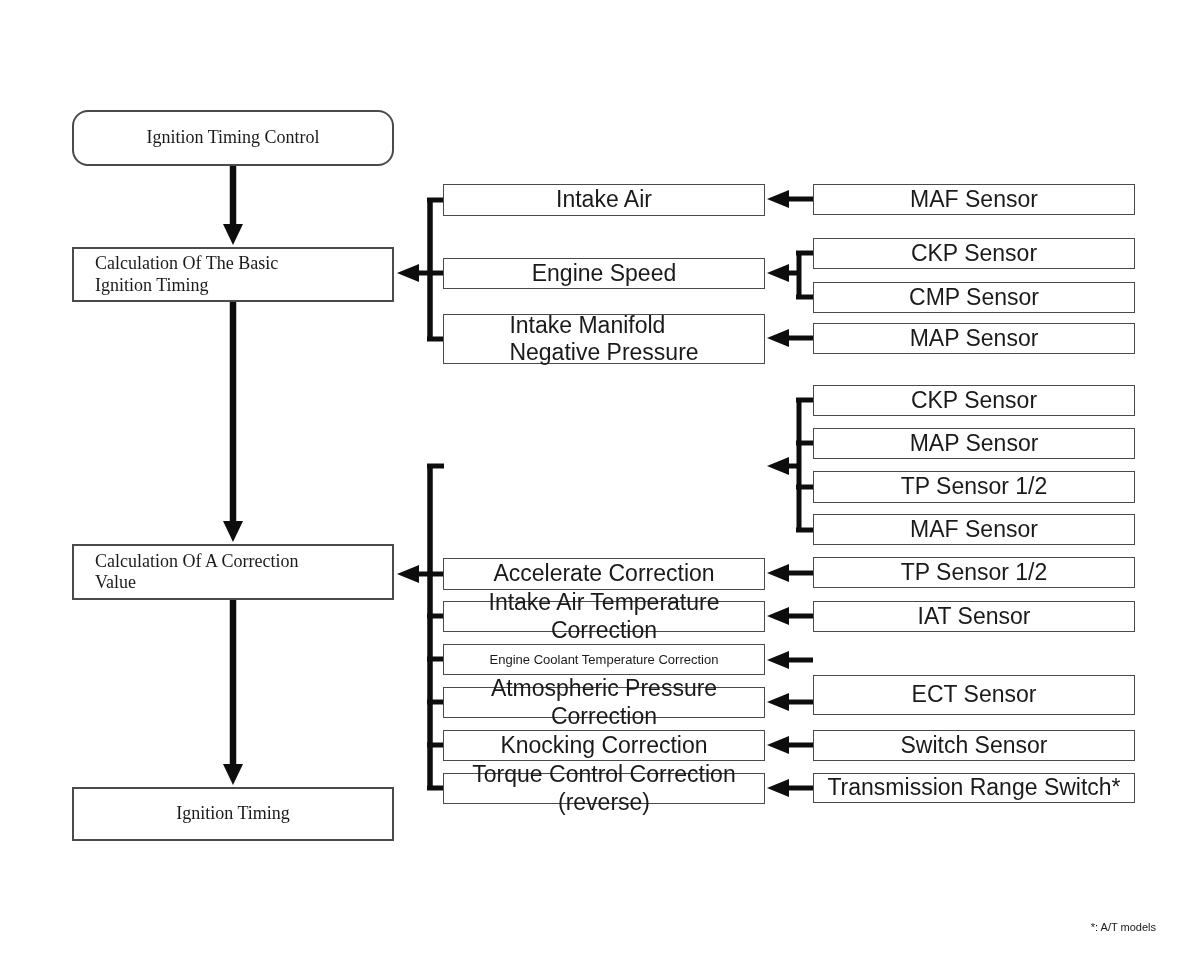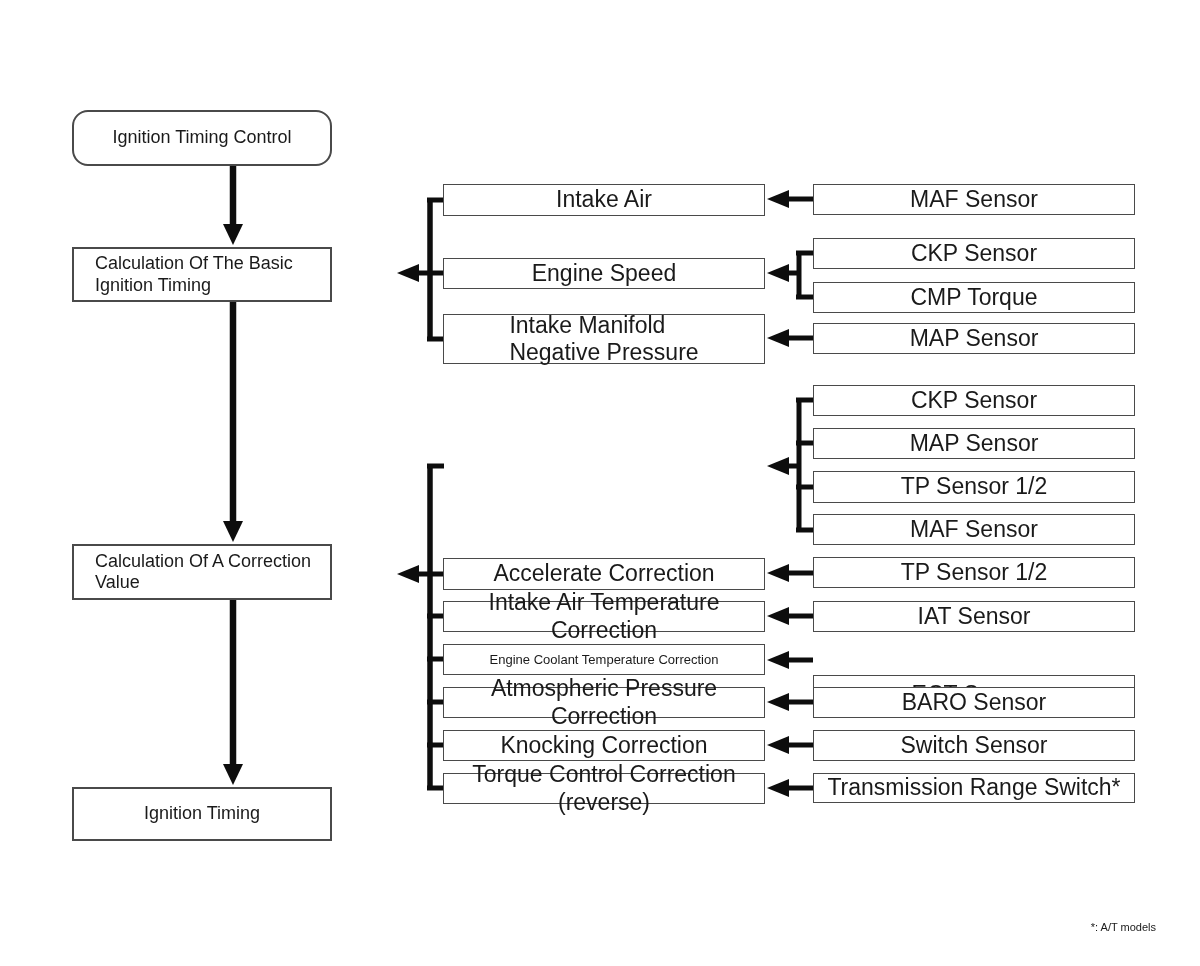--- a/index.html
+++ b/index.html
@@ -22,21 +22,21 @@
     background: #ffffff;
     border: 2px solid #4a4a4a;
     display: flex;
     align-items: center;
     justify-content: center;
     text-align: center;
     font-size: 23px;
     line-height: 1.18;
   }
   .node .lbl { white-space: pre-line; }
-  .col-left  { left: 72px;  width: 260px; }
+  .col-left  { left: 72px;  width: 322px; font-family: Liberation Serif, serif; }
   .col-mid   { left: 443px; width: 322px; border-width: 1.6px; }
   .col-right { left: 813px; width: 322px; border-width: 1.6px; }
   .rounded   { border-radius: 16px; }
   .big       { font-size: 18px; }
   .align-left {
     justify-content: flex-start;
     text-align: left;
     padding-left: 21px;
   }
   .block-left .lbl { text-align: left; }
@@ -197,21 +197,21 @@
     <span class="lbl">Torque Control Correction (reverse)</span>
   </div>
 
   <div class="node col-right" style="top:184px;height:31px">
     <span class="lbl">MAF Sensor</span>
   </div>
   <div class="node col-right" style="top:238px;height:31px">
     <span class="lbl">CKP Sensor</span>
   </div>
   <div class="node col-right" style="top:282px;height:31px">
-    <span class="lbl">CMP Torque</span>
+    <span class="lbl">CMP Sensor</span>
   </div>
   <div class="node col-right" style="top:323px;height:31px">
     <span class="lbl">MAP Sensor</span>
   </div>
   <div class="node col-right" style="top:385px;height:31px">
     <span class="lbl">CKP Sensor</span>
   </div>
   <div class="node col-right" style="top:428px;height:31px">
     <span class="lbl">MAP Sensor</span>
   </div>
@@ -223,23 +223,20 @@
   </div>
   <div class="node col-right" style="top:557px;height:31px">
     <span class="lbl">TP Sensor 1/2</span>
   </div>
   <div class="node col-right" style="top:601px;height:31px">
     <span class="lbl">IAT Sensor</span>
   </div>
   <div class="node col-right" style="top:675px;height:40px">
     <span class="lbl">ECT Sensor</span>
   </div>
-  <div class="node col-right" style="top:687px;height:31px">
-    <span class="lbl">BARO Sensor</span>
-  </div>
   <div class="node col-right" style="top:730px;height:31px">
     <span class="lbl">Switch Sensor</span>
   </div>
   <div class="node col-right" style="top:773px;height:30px">
     <span class="lbl">Transmission Range Switch*</span>
   </div>
 
   <div id="footnote">*: A/T models</div>
 
 </div>

